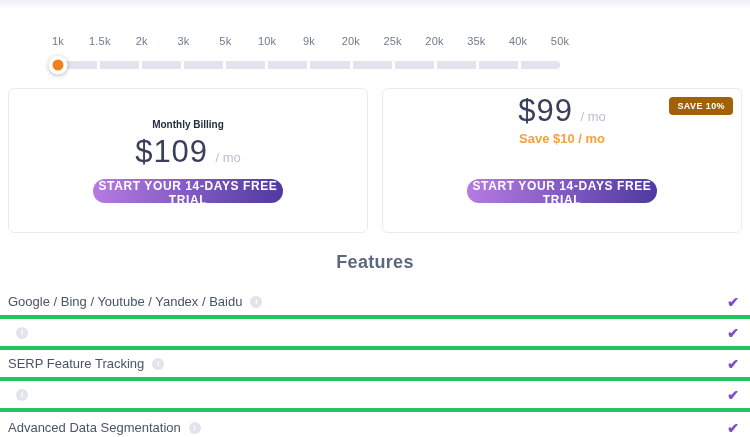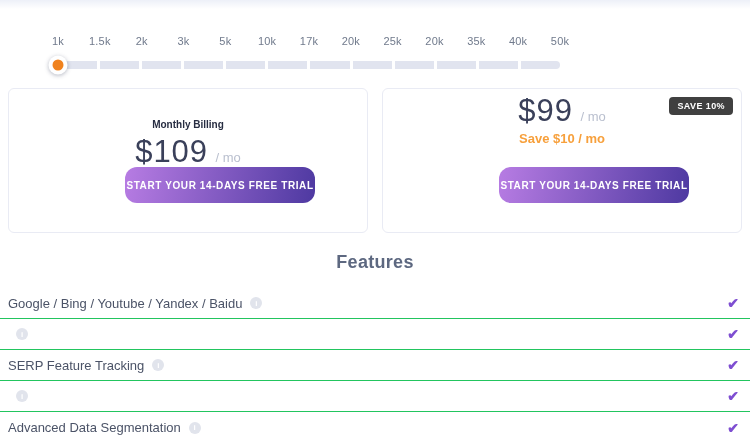--- a/index.html
+++ b/index.html
@@ -23,61 +23,61 @@
     box-shadow:0 1px 4px rgba(40,50,80,.35); display:flex; align-items:center;
     justify-content:center; cursor:pointer; }
   .slider-handle .dot { width:11px; height:11px; border-radius:50%; background:#f0821e; }
   .keywords-count { position:absolute; left:585px; top:38px;
     font-size:17px; font-weight:bold; color:#1c2433; letter-spacing:.2px; }
 
   
   .cards { display:flex; gap:14px; padding:0 8px; margin-top:7px; }
   .card { position:relative; flex:1; height:145px; background:#ffffff;
     border:1px solid #e9ebf4; border-radius:6px; text-align:center; }
-  .save-badge { position:absolute; top:8px; right:8px; background:#404040;
+  .save-badge { position:absolute; top:8px; right:8px; background:#a16207;
     color:#ffffff; font-size:9px; font-weight:bold; letter-spacing:.4px;
     padding:4px 8px; border-radius:4px; }
   .card-title { margin-top:30px; font-size:10px; font-weight:bold; color:#272d42; }
   .price-row { margin-top:4px; }
   .price { font-size:31px; font-weight:300; color:#3a405a; letter-spacing:1px; }
   .period { font-size:13px; color:#b9bfce; margin-left:3px; }
   .save-note { margin-top:2px; font-size:13px; font-weight:bold; color:#f7a03c; }
   .cta-btn { position:absolute; bottom:29px; left:50%; transform:translateX(-50%);
-    width:190px; height:36px; border:none; border-radius:12px; cursor:pointer;
+    width:190px; height:24px; border:none; border-radius:12px; cursor:pointer;
     background:linear-gradient(100deg, #b77ce3 0%, #4e39a1 100%);
     color:#ffffff; font-family:"Liberation Sans", sans-serif;
-    font-size:10px; font-weight:bold; letter-spacing:.6px;margin-left:32px; }
+    font-size:12px; font-weight:bold; letter-spacing:.6px; }
 
   
   .features-heading { margin-top:19px; text-align:center;
     font-size:18px; font-weight:bold; color:#5d6880; letter-spacing:.3px; }
   .feature-list { margin-top:15px; }
   .feature-row { height:31px; display:flex; align-items:center;
-    padding:0 11px 0 8px; border-bottom:1px solid #22c55e; }
+    padding:0 11px 0 8px; border-bottom:4px solid #22c55e; }
   .feature-row:last-child { border-bottom:none; }
   .feature-label { font-size:13px; color:#4b5367; }
   .info-icon { width:12px; height:12px; margin-left:8px; border-radius:50%;
     background:#e1e4ec; color:#ffffff; font-size:8px; font-weight:bold;
     display:inline-flex; align-items:center; justify-content:center; cursor:pointer; }
   .check-icon { margin-left:auto; color:#7e4ed1; font-size:14px; font-weight:bold; }
 </style>
 </head>
 <body>
 
 <div class="top-strip"></div>
 
 <div class="plan-header">
   <div class="tick-labels">
     <span style="left:0%">1k</span>
     <span style="left:8.333%">1.5k</span>
     <span style="left:16.667%">2k</span>
     <span style="left:25%">3k</span>
     <span style="left:33.333%">5k</span>
     <span style="left:41.667%">10k</span>
-    <span style="left:50%">17k</span>
+    <span style="left:50%">9k</span>
     <span style="left:58.333%">20k</span>
     <span style="left:66.667%">25k</span>
     <span style="left:75%">20k</span>
     <span style="left:83.333%">35k</span>
     <span style="left:91.667%">40k</span>
     <span style="left:100%">50k</span>
   </div>
   <div class="slider-track">
     <div class="seg"></div>
       <div class="seg"></div>

